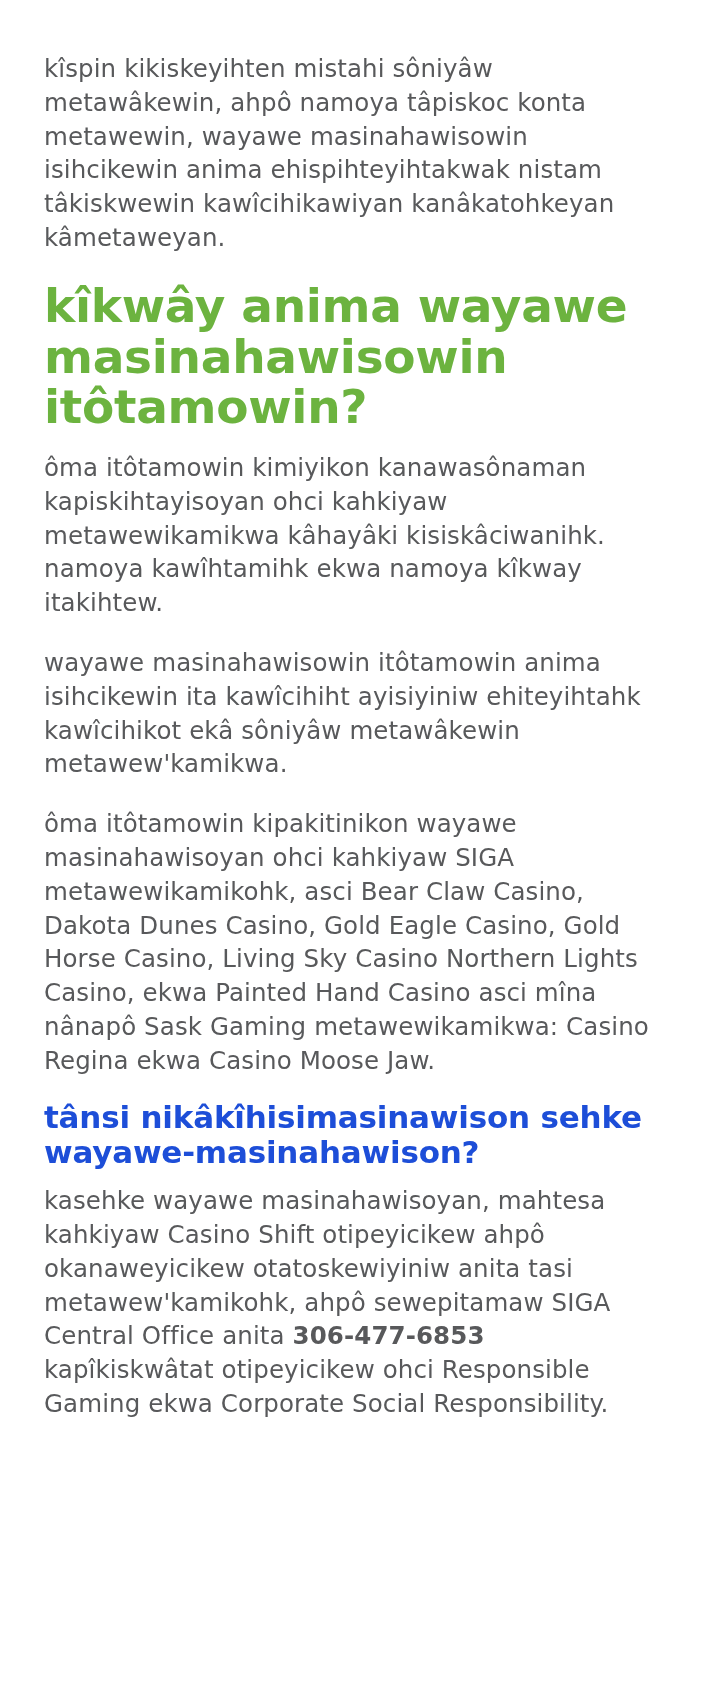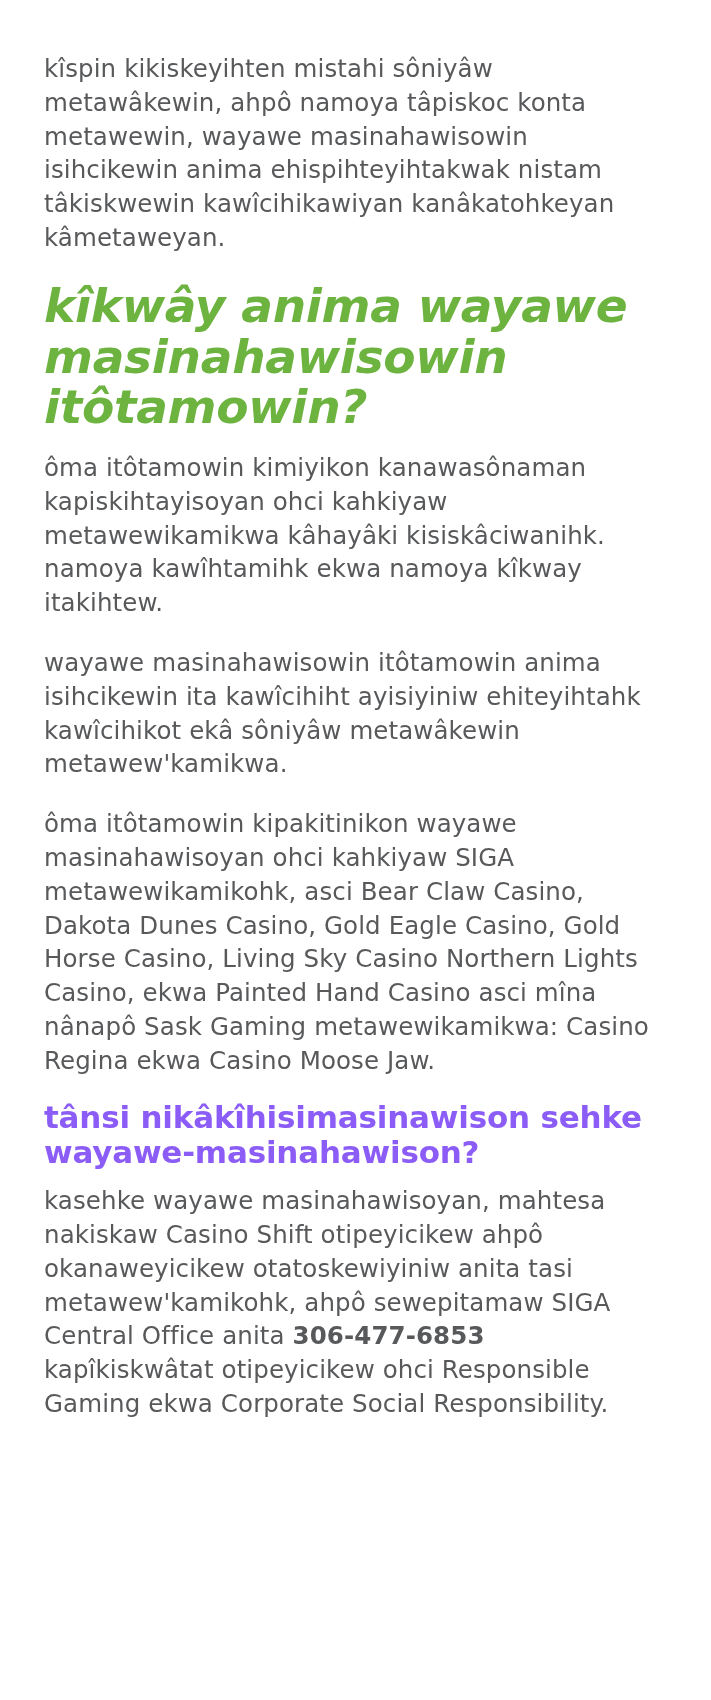--- a/index.html
+++ b/index.html
@@ -36,28 +36,27 @@
     margin-bottom: 26px;
   }
   .heading-green {
     font-family: "DejaVu Sans", sans-serif;
     font-weight: 700;
     font-size: 47px;
     line-height: 1.08;
     color: #6cb33f;
     margin: 0 0 18px 0;
     letter-spacing: -0.3px;
-    font-style: italic;
   }
   .heading-dark {
     font-family: "DejaVu Sans", sans-serif;
     font-weight: 700;
     font-size: 31px;
     line-height: 1.14;
-    color: #8b5cf6;
+    color: #1d4ed8;
     margin: 22px 0 14px 0;
     letter-spacing: -0.2px;
   }
   .section-block {
     margin-bottom: 8px;
   }
   .para-gap {
     margin-bottom: 26px;
   }
   strong.phone {
@@ -75,15 +74,15 @@
   <h1 class="heading-green">kîkwây anima wayawe masinahawisowin itôtamowin?</h1>
 
   <div class="section-block">
     <p class="body-text para-gap">ôma itôtamowin kimiyikon kanawasônaman kapiskihtayisoyan ohci kahkiyaw metawewikamikwa kâhayâki kisiskâciwanihk. namoya kawîhtamihk ekwa namoya kîkway itakihtew.</p>
     <p class="body-text para-gap">wayawe masinahawisowin itôtamowin anima isihcikewin ita kawîcihiht ayisiyiniw ehiteyihtahk kawîcihikot ekâ sôniyâw metawâkewin metawew'kamikwa.</p>
     <p class="body-text">ôma itôtamowin kipakitinikon wayawe masinahawisoyan ohci kahkiyaw SIGA metawewikamikohk, asci Bear Claw Casino, Dakota Dunes Casino, Gold Eagle Casino, Gold Horse Casino, Living Sky Casino Northern Lights Casino, ekwa Painted Hand Casino asci mîna nânapô Sask Gaming metawewikamikwa: Casino Regina ekwa Casino Moose Jaw.</p>
   </div>
 
   <h2 class="heading-dark">tânsi nikâkîhisimasinawison sehke wayawe-masinahawison?</h2>
 
-  <p class="body-text"><span>kasehke wayawe masinahawisoyan, mahtesa nakiskaw Casino Shift otipeyicikew ahpô okanaweyicikew otatoskewiyiniw anita tasi metawew'kamikohk, ahpô sewepitamaw SIGA Central Office anita </span><strong class="phone">306-477-6853</strong><span> kapîkiskwâtat otipeyicikew ohci Responsible Gaming ekwa Corporate Social Responsibility.</span></p>
+  <p class="body-text"><span>kasehke wayawe masinahawisoyan, mahtesa kahkiyaw Casino Shift otipeyicikew ahpô okanaweyicikew otatoskewiyiniw anita tasi metawew'kamikohk, ahpô sewepitamaw SIGA Central Office anita </span><strong class="phone">306-477-6853</strong><span> kapîkiskwâtat otipeyicikew ohci Responsible Gaming ekwa Corporate Social Responsibility.</span></p>
 
 </div>
 
 </body></html>

